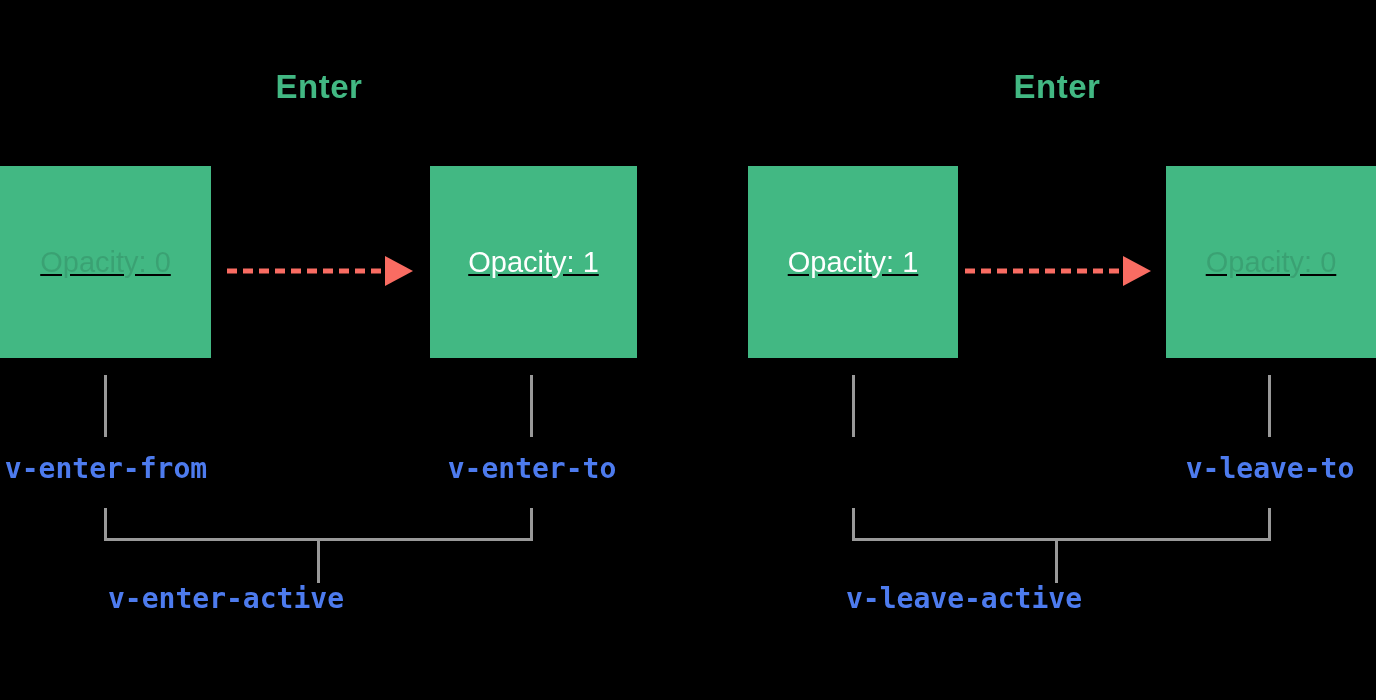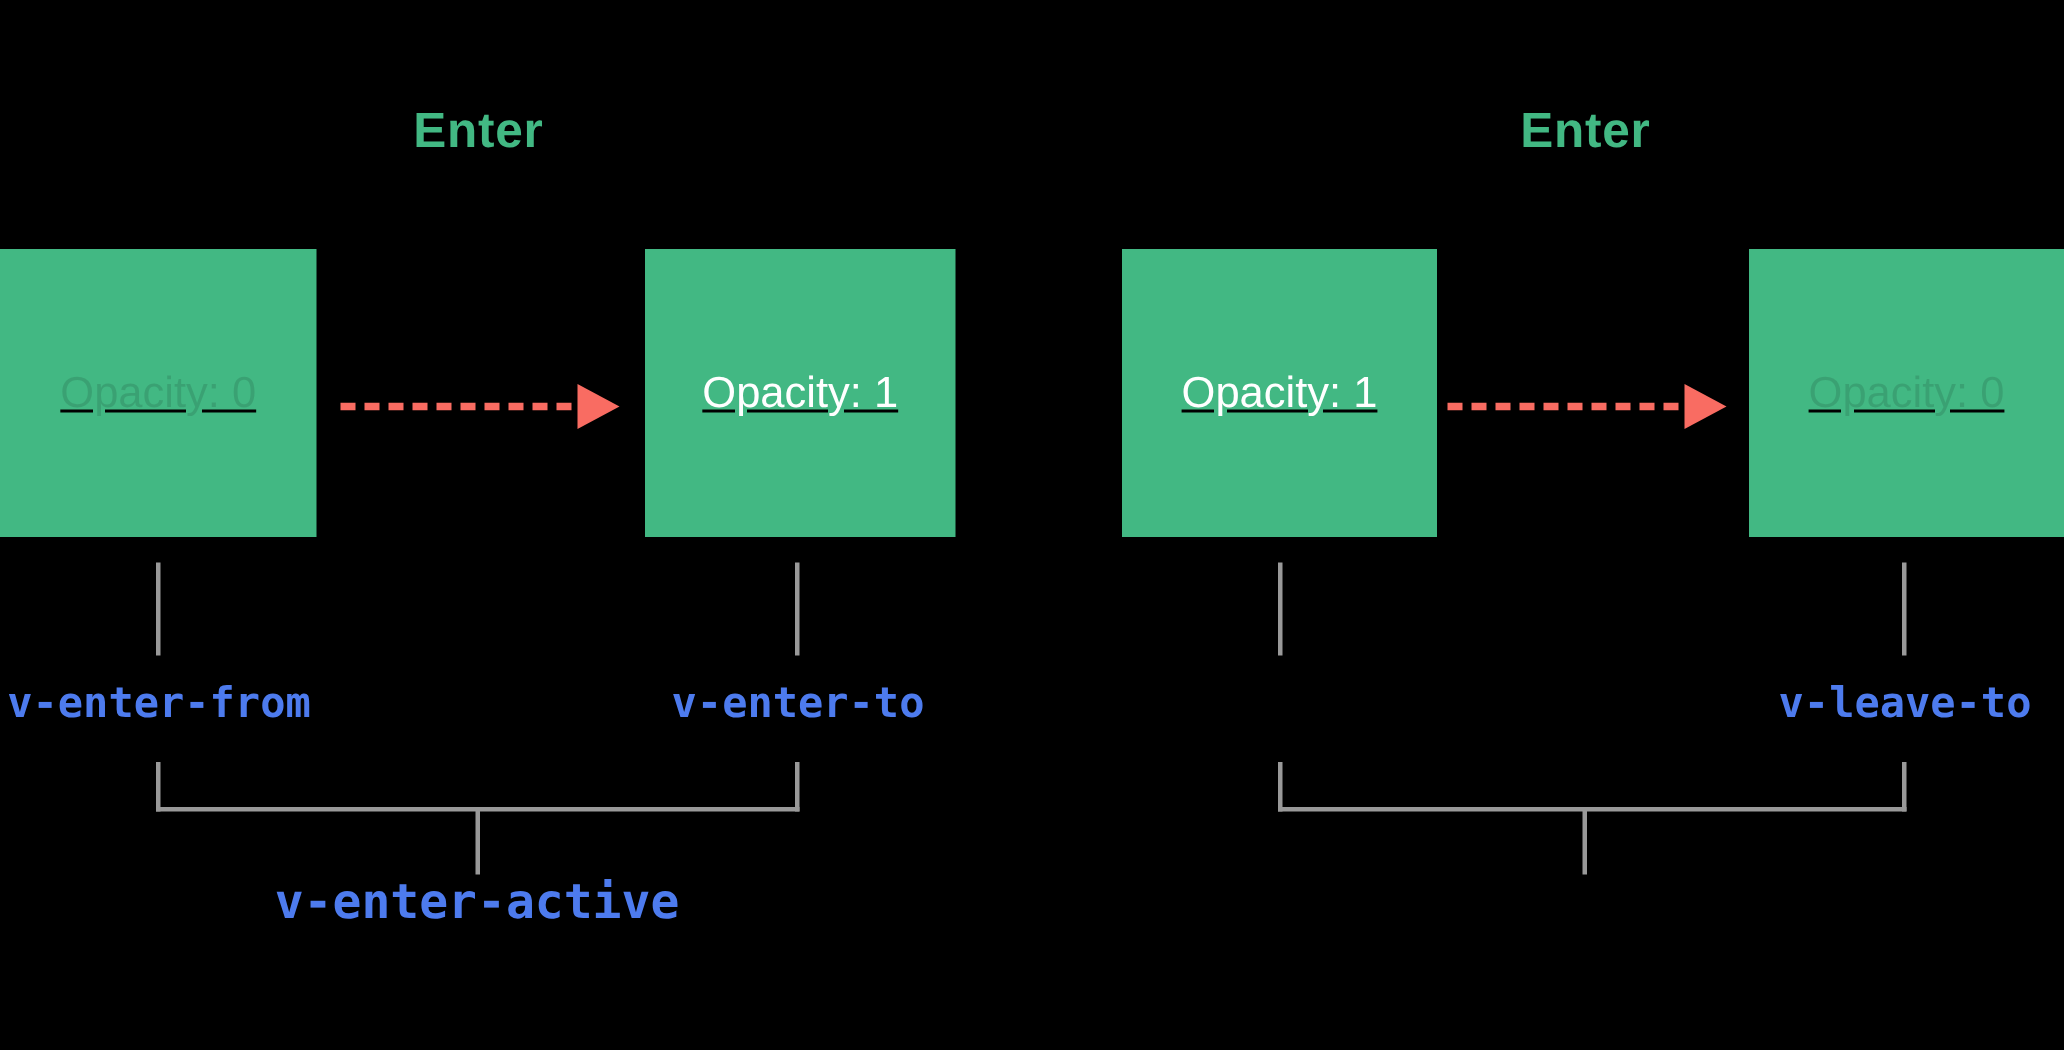--- a/index.html
+++ b/index.html
@@ -86,23 +86,23 @@
   .bracket-left  { left: 104px; top: 508px; width: 3px; height: 33px; }
   .bracket-right { left: 530px; top: 508px; width: 3px; height: 33px; }
   .bracket-bar   { left: 104px; top: 538px; width: 429px; height: 3px; }
   .bracket-stem  { left: 317px; top: 540px; width: 3px; height: 43px; }
   .panel-leave .bracket-left { left: 114px; }
   .panel-leave .bracket-bar  { left: 114px; width: 419px; }
 
   .active-label {
     position: absolute; top: 582px; left: 318px; width: 420px;
     transform: translateX(-50%);
-    text-align: center;
+    text-align: left;
     font-family: "DejaVu Sans Mono", monospace;
-    font-size: 32px; font-weight: 700;
+    font-size: 28px; font-weight: 700;
     color: var(--code-blue);
     white-space: nowrap;
   }
 </style>
 </head>
 <body>
 
 <div class="canvas">
 
   <section class="panel panel-enter">
@@ -158,15 +158,16 @@
     <div class="connector from-connector"></div>
     <div class="connector to-connector"></div>
 
     <div class="class-label to-label">v-leave-to</div>
 
     <div class="bracket-piece bracket-left"></div>
     <div class="bracket-piece bracket-right"></div>
     <div class="bracket-piece bracket-bar"></div>
     <div class="bracket-piece bracket-stem"></div>
 
+    <div class="active-label">v-leave-active</div>
   </section>
 
 </div>
 
 </body></html>

